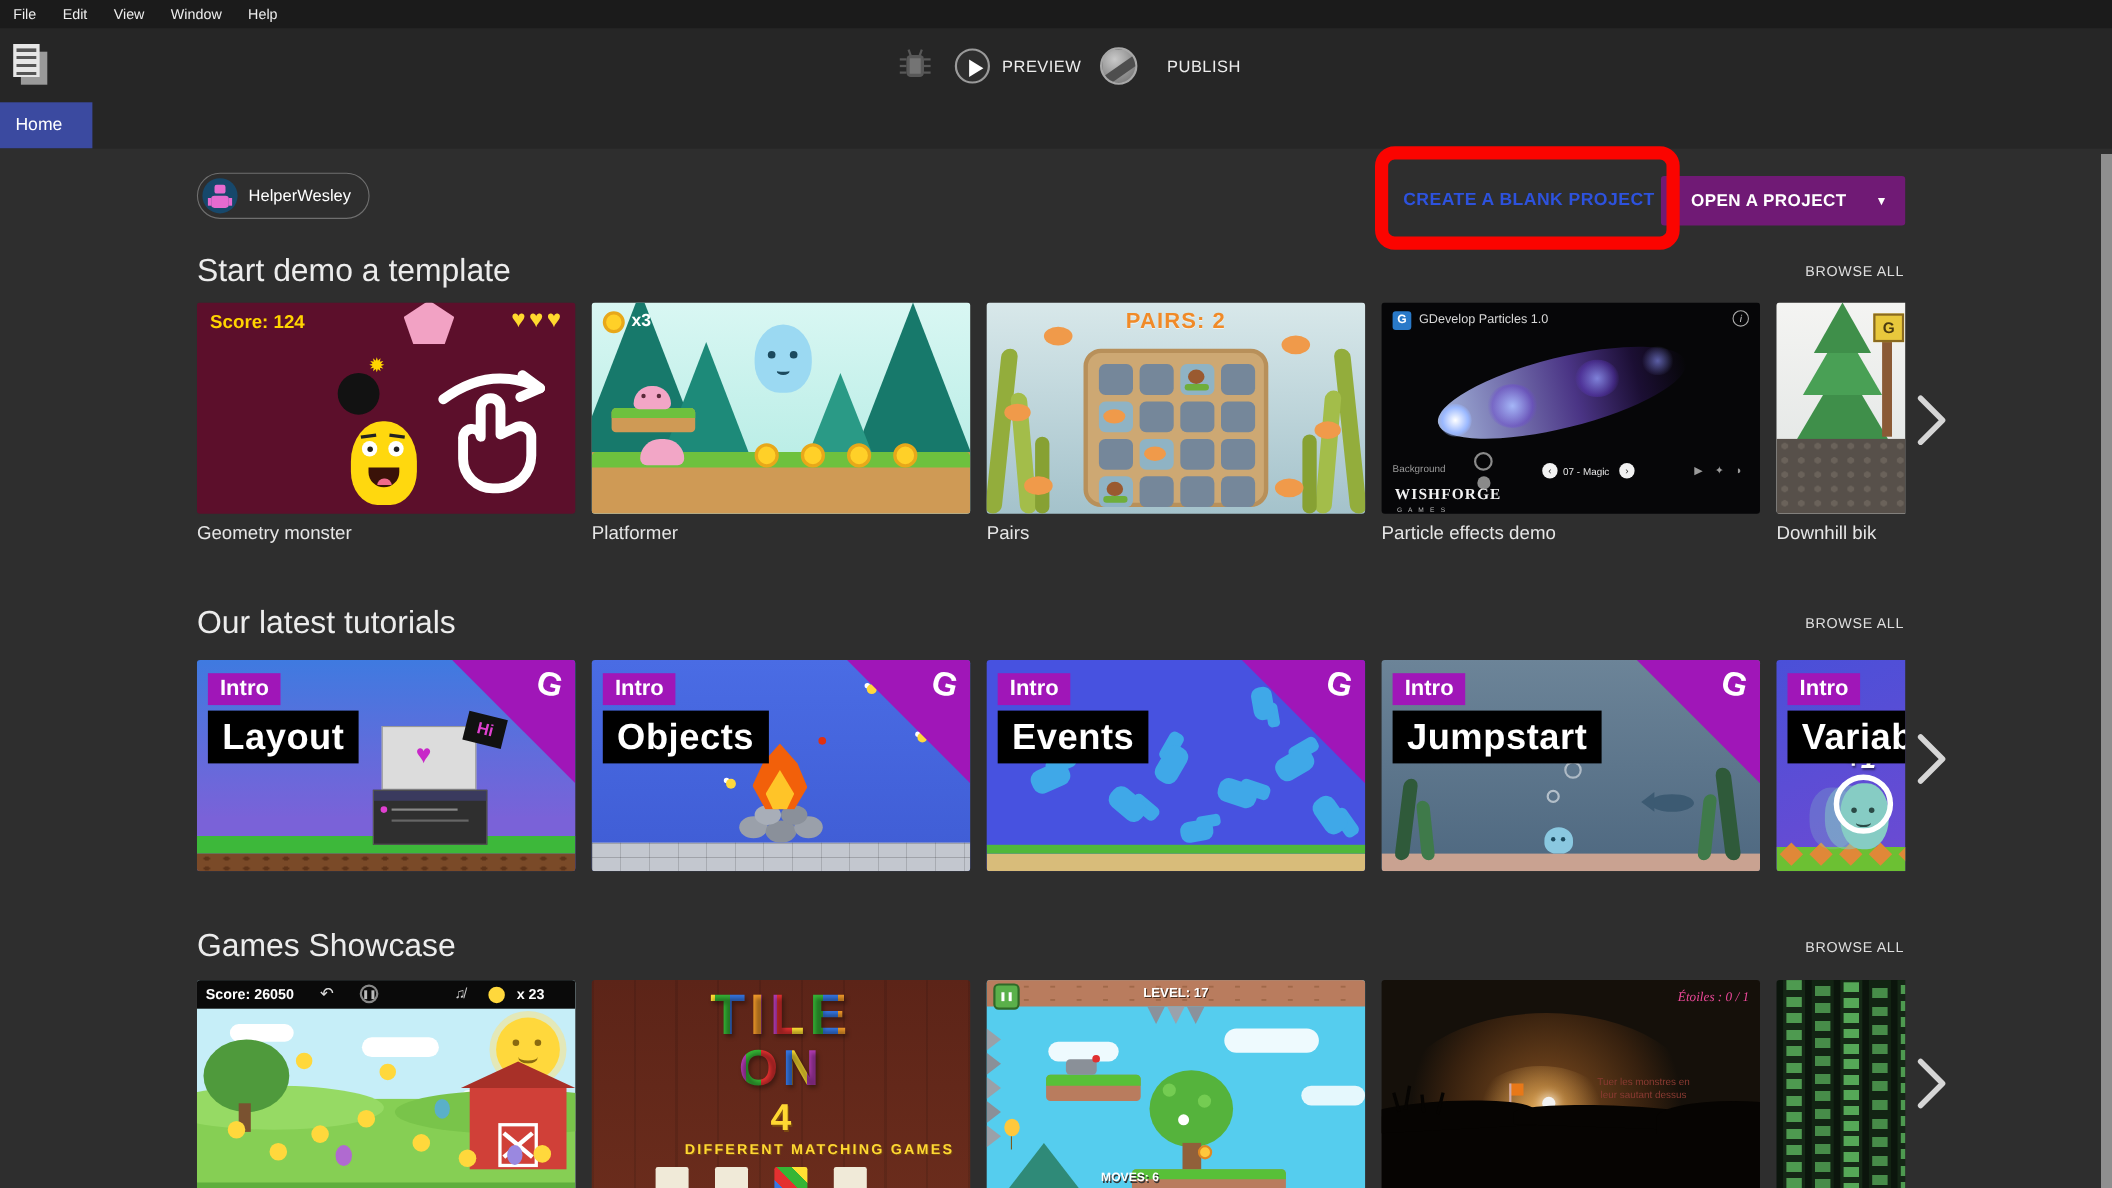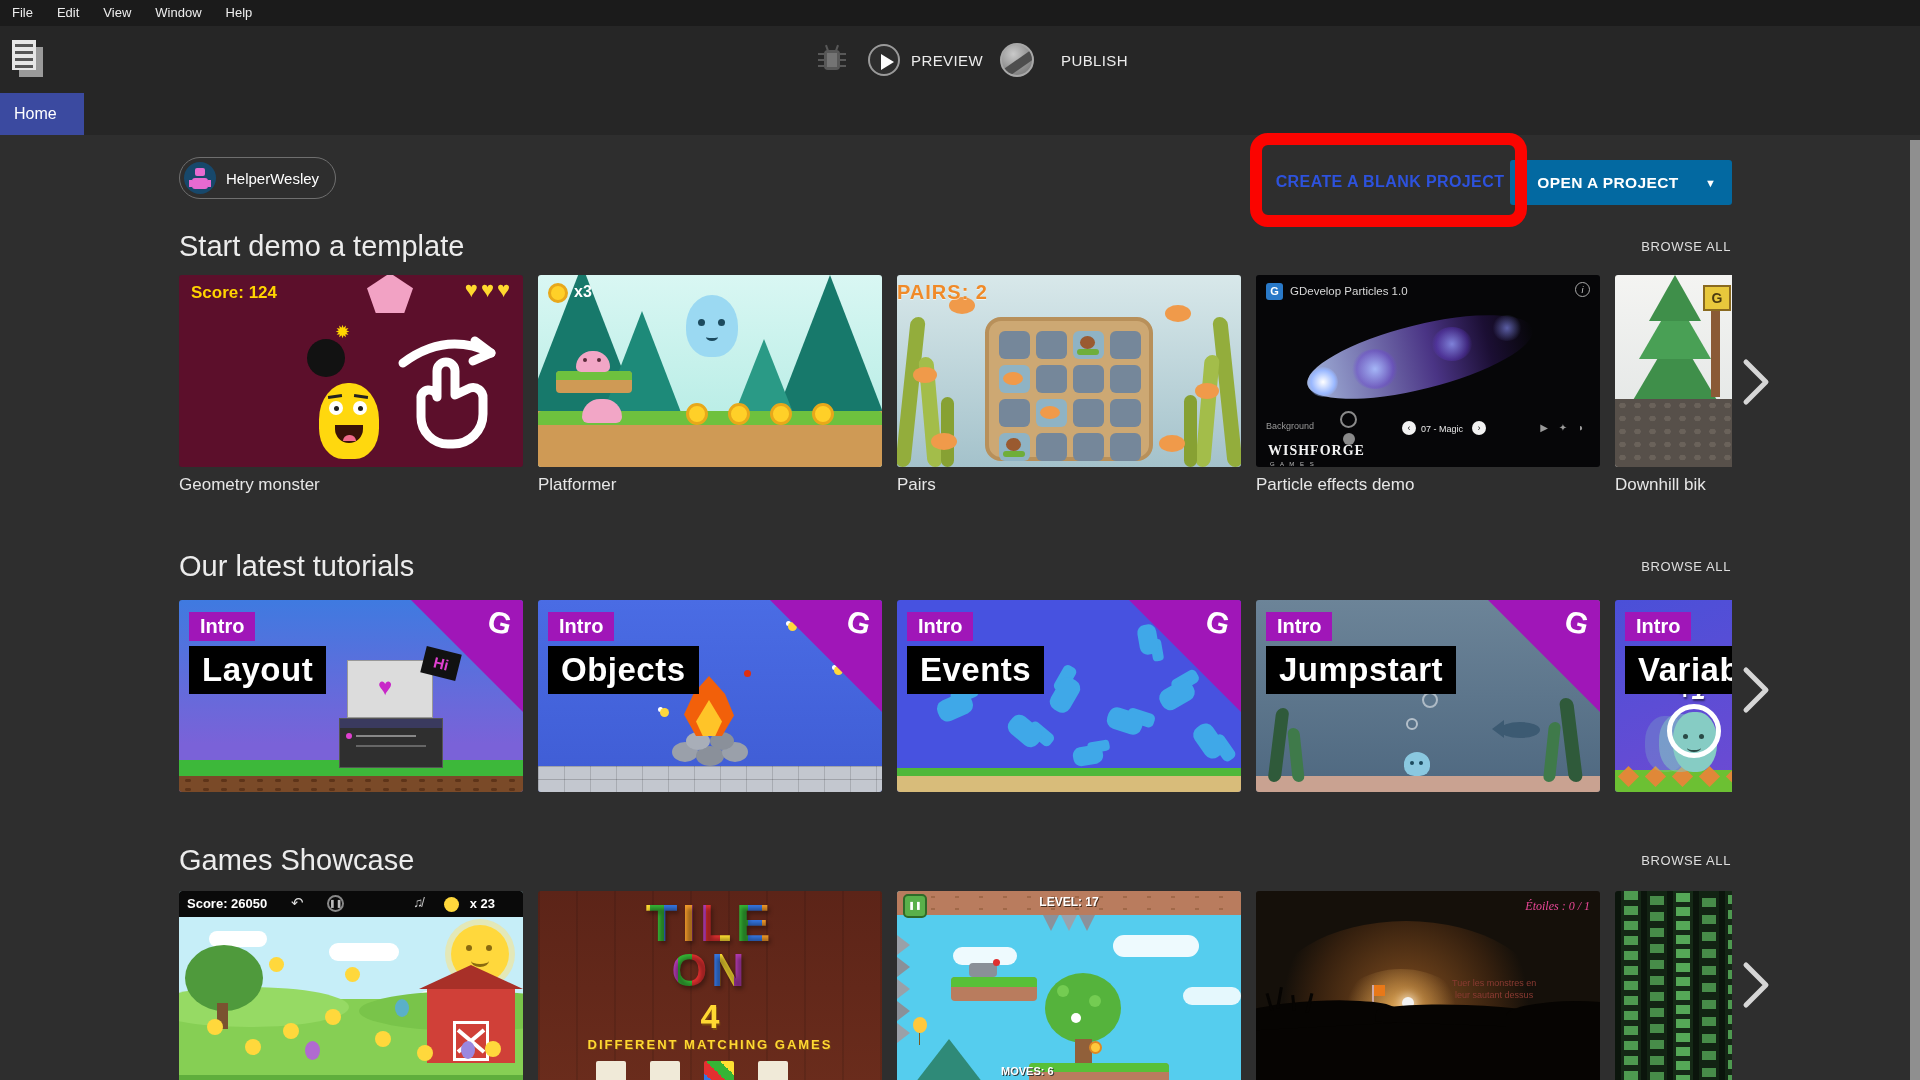--- a/index.html
+++ b/index.html
@@ -16,21 +16,21 @@
   .content{left:0;top:135px;width:1920px;height:945px;background:#2e2e2e;}
   
   .tb-label{font-size:15px;color:#ececec;letter-spacing:.4px;}
   .circle-icon{border-radius:50%;box-sizing:border-box;}
   
   .chip{left:179px;top:157px;height:40px;border:1px solid #6f6f6f;border-radius:21px;display:flex;
         align-items:center;padding:0 16px 0 4px;gap:10px;background:transparent;}
   .avatar{width:32px;height:32px;border-radius:50%;background:#17486b;position:relative;overflow:hidden;}
   
   .btn-text{color:#2d52dd;font-size:16px;font-weight:600;letter-spacing:.4px;}
-  .btn-open{left:1510px;top:160px;width:222px;height:45px;background:#0369a1;border-radius:3px;
+  .btn-open{left:1510px;top:160px;width:222px;height:45px;background:#701a75;border-radius:3px;
             display:flex;align-items:center;justify-content:center;gap:0;}
   .btn-open .lbl{color:#fff;font-size:15.5px;font-weight:600;letter-spacing:.4px;margin-right:26px;}
   .btn-open .caret{position:absolute;right:16px;top:17px;color:#fff;font-size:11px;}
   .redbox{left:1250px;top:133px;width:277px;height:94px;border:12px solid #fb0400;border-radius:18px;
           box-sizing:border-box;pointer-events:none;z-index:40;}
   
   .sec-title{font-size:29px;color:#ececec;font-weight:400;}
   .browse{right:189px;font-size:13px;color:#dedede;letter-spacing:.6px;}
   .row{left:179px;width:1553px;overflow:hidden;}
   .card{position:absolute;top:0;width:344px;height:192px;border-radius:3px;overflow:hidden;background:#222;}
@@ -198,21 +198,21 @@
       <div class="a" style="left:44px;bottom:0;width:13px;height:70px;background:#87a133;border-radius:8px;"></div>
       <div class="a" style="right:6px;bottom:0;width:15px;height:150px;background:#93ad3c;border-radius:8px;transform:skewX(6deg);"></div>
       <div class="a" style="right:26px;bottom:0;width:15px;height:112px;background:#a3bd4a;border-radius:8px;transform:skewX(-5deg);"></div>
       <div class="a" style="right:44px;bottom:0;width:13px;height:72px;background:#87a133;border-radius:8px;"></div>
       <div class="a" style="left:52px;top:22px;width:26px;height:17px;background:#f09a4a;border-radius:50%;"></div>
       <div class="a" style="left:16px;top:92px;width:24px;height:16px;background:#f09a4a;border-radius:50%;"></div>
       <div class="a" style="left:34px;top:158px;width:26px;height:17px;background:#f09a4a;border-radius:50%;"></div>
       <div class="a" style="right:50px;top:30px;width:26px;height:17px;background:#f09a4a;border-radius:50%;"></div>
       <div class="a" style="right:22px;top:108px;width:24px;height:16px;background:#f09a4a;border-radius:50%;"></div>
       <div class="a" style="right:56px;top:160px;width:26px;height:17px;background:#f09a4a;border-radius:50%;"></div>
-      <div class="a" style="left:0;top:6px;width:344px;text-align:left;color:#f08a28;font-weight:800;font-size:20px;letter-spacing:1px;text-shadow:0 1px 0 rgba(255,255,255,.6);">PAIRS: 2</div>
+      <div class="a" style="left:0;top:6px;width:344px;text-align:center;color:#f08a28;font-weight:800;font-size:20px;letter-spacing:1px;text-shadow:0 1px 0 rgba(255,255,255,.6);">PAIRS: 2</div>
 
       <div class="a" style="left:88px;top:42px;width:168px;height:144px;background:#cda873;border:4px solid #b8905a;border-radius:16px;box-sizing:border-box;">
         <div style="position:absolute;left:10px;top:10px;display:grid;grid-template-columns:repeat(4,31px);grid-auto-rows:28px;gap:6px;">
           <div style="background:#75879a;border-radius:6px;"></div>
           <div style="background:#75879a;border-radius:6px;"></div>
           <div style="background:#8fb3c4;border-radius:6px;position:relative;">
               <div class="a dot" style="left:7px;top:5px;width:15px;height:13px;background:#9a5a30;"></div>
               <div class="a" style="left:4px;top:18px;width:22px;height:6px;background:#6fae3a;border-radius:3px;"></div>
             </div>
           <div style="background:#75879a;border-radius:6px;"></div>
@@ -447,21 +447,21 @@
 
     <div class="card" style="left:359px;background:linear-gradient(180deg,#5c2418,#6a2c1c);">
       <div class="a" style="left:0;top:0;width:344px;height:192px;background:repeating-linear-gradient(90deg,rgba(0,0,0,.10) 0 2px,transparent 2px 38px);"></div>
       <div class="a" style="left:0;top:2px;width:344px;text-align:center;font-weight:900;font-size:52px;letter-spacing:4px;
            background:repeating-linear-gradient(90deg,#e43030 0 14px,#ffe032 14px 28px,#35b535 28px 42px,#3577e4 42px 56px,#f29a2a 56px 70px,#b03ab0 70px 84px);
            -webkit-background-clip:text;background-clip:text;color:transparent;text-shadow:2px 3px 4px rgba(0,0,0,.35);">TILE</div>
       <div class="a" style="left:0;top:52px;width:344px;text-align:center;font-weight:900;font-size:46px;letter-spacing:4px;
            background:repeating-linear-gradient(90deg,#35b535 0 14px,#e43030 14px 28px,#3577e4 28px 42px,#ffe032 42px 56px,#b03ab0 56px 70px);
            -webkit-background-clip:text;background-clip:text;color:transparent;text-shadow:2px 3px 4px rgba(0,0,0,.35);">ON</div>
       <div class="a" style="left:0;top:106px;width:344px;text-align:center;color:#ffd832;font-weight:800;font-size:34px;text-shadow:1px 2px 0 #7a4a10;">4</div>
-      <div class="a" style="left:0;top:146px;width:344px;text-align:center;color:#ffd832;font-weight:700;font-size:13px;letter-spacing:2px;text-shadow:1px 1px 0 #7a4a10;">DIFFERENT MATCHING GAMES</div>
+      <div class="a" style="left:0;top:146px;width:344px;text-align:center;color:#ffd832;font-weight:700;font-size:13px;letter-spacing:2px;text-shadow:1px 1px 0 #7a4a10;padding-left:35px;">DIFFERENT MATCHING GAMES</div>
       <div class="a" style="left:58px;top:170px;display:flex;gap:24px;">
         <div style="width:30px;height:26px;background:#f0ead8;border-radius:2px;"></div>
         <div style="width:30px;height:26px;background:#f0ead8;border-radius:2px;"></div>
         <div style="width:30px;height:26px;background:linear-gradient(45deg,#3577e4 25%,#e43030 25% 50%,#35b535 50% 75%,#ffe032 75%);border-radius:2px;"></div>
         <div style="width:30px;height:26px;background:#f0ead8;border-radius:2px;"></div>
       </div>
     </div>
 
     <div class="card" style="left:718px;background:#55cdee;">
       <div class="a" style="left:0;top:0;width:344px;height:24px;background:#b97c5e;background-image:radial-gradient(#a06848 2px,transparent 2.5px);background-size:24px 12px;"></div>

